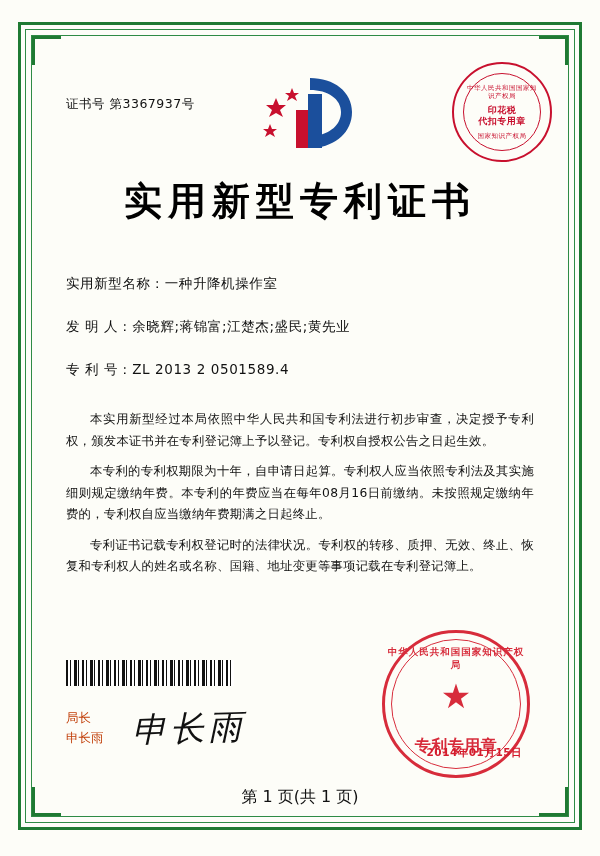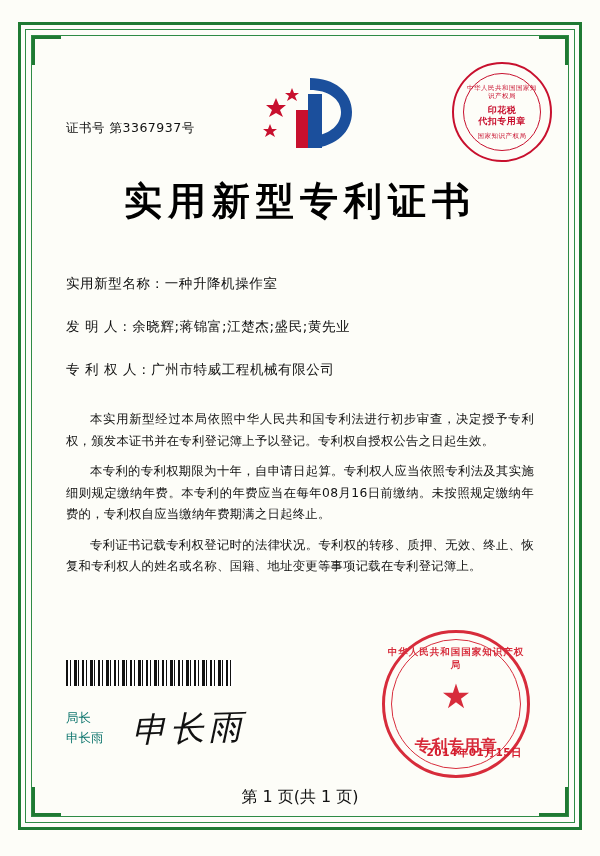--- a/index.html
+++ b/index.html
@@ -49,21 +49,20 @@
     left:44px;top:50px;right:44px;bottom:52px;
   }
 
   
   .top-row{position:relative;height:120px;}
   .cert-no{
     position:absolute;left:22px;top:46px;
     font-size:12.5px;color:#111;
     letter-spacing:.5px;
     font-family:"DejaVu Sans","Liberation Sans",sans-serif;
-    margin-top:24px;
   }
   .logo{
     position:absolute;left:208px;top:20px;width:110px;height:90px;
   }
   .seal-top{
     position:absolute;right:4px;top:12px;
     width:96px;height:96px;border-radius:50%;
     border:2px solid #c8102e;
     color:#c8102e;
     display:flex;align-items:center;justify-content:center;
@@ -113,21 +112,21 @@
 
   .barcode{
     position:absolute;left:22px;bottom:118px;
     width:168px;height:26px;
     background:repeating-linear-gradient(90deg,
       #111 0 2px, #fff 2px 4px, #111 4px 5px, #fff 5px 8px,
       #111 8px 11px, #fff 11px 12px, #111 12px 13px, #fff 13px 16px);
   }
   .sign-block{
     position:absolute;left:22px;bottom:56px;
-    font-size:12.5px;line-height:1.6;color:#0f766e;
+    font-size:12.5px;line-height:1.6;color:#c2410c;
   }
   .signature{
     position:absolute;left:88px;bottom:52px;
     font-size:34px;
     font-family:"DejaVu Serif","Liberation Serif",serif;
     color:#111;
     letter-spacing:4px;
     font-style:italic;
     transform:rotate(-2deg);
   }
@@ -207,21 +206,21 @@
     <h1 class="title">实用新型专利证书</h1>
 
     <div class="fields">
       <div class="field">
         <span class="lbl">实用新型名称：</span><span class="val">一种升降机操作室</span>
       </div>
       <div class="field">
         <span class="lbl">发 明 人：</span><span class="val">余晓辉;蒋锦富;江楚杰;盛民;黄先业</span>
       </div>
       <div class="field">
-        <span class="lbl">专 利 权 人：</span><span class="val">广州市特威工程机械有限公司</span>
+        <span class="lbl">专 利 号：</span><span class="val">ZL 2013 2 0501589.4</span>
       </div>
     </div>
 
     <div class="body-text">
       <p>本实用新型经过本局依照中华人民共和国专利法进行初步审查，决定授予专利权，颁发本证书并在专利登记簿上予以登记。专利权自授权公告之日起生效。</p>
       <p>本专利的专利权期限为十年，自申请日起算。专利权人应当依照专利法及其实施细则规定缴纳年费。本专利的年费应当在每年08月16日前缴纳。未按照规定缴纳年费的，专利权自应当缴纳年费期满之日起终止。</p>
       <p>专利证书记载专利权登记时的法律状况。专利权的转移、质押、无效、终止、恢复和专利权人的姓名或名称、国籍、地址变更等事项记载在专利登记簿上。</p>
     </div>
 
     <div class="barcode"></div>

